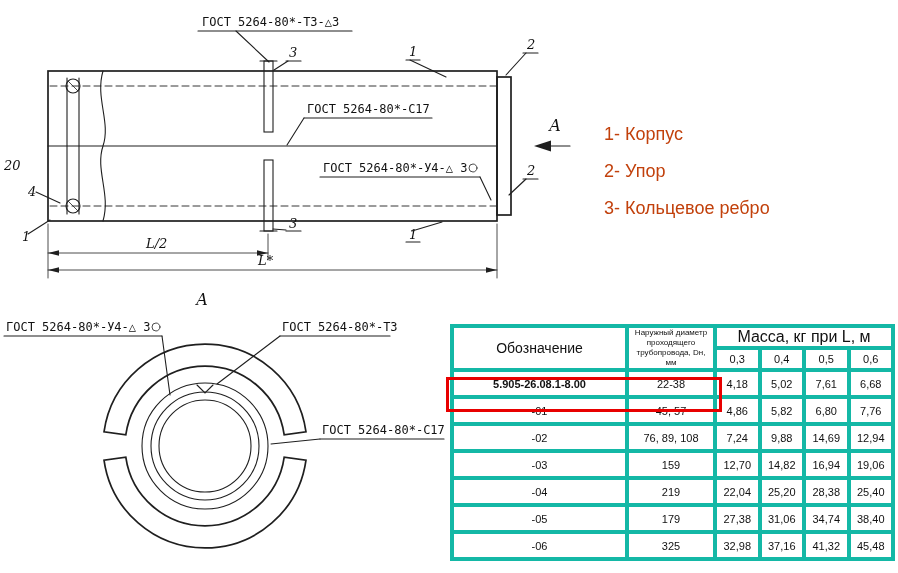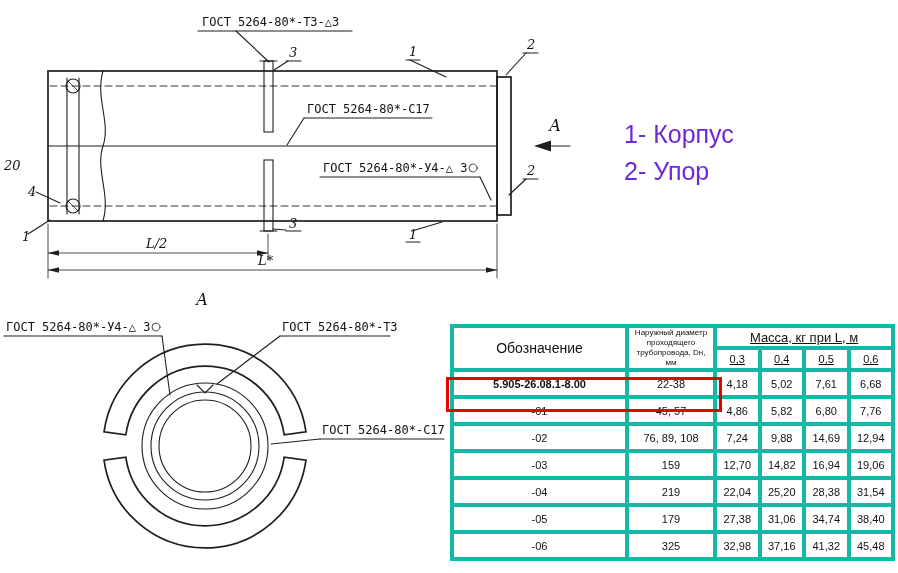--- a/index.html
+++ b/index.html
@@ -14,33 +14,33 @@
   svg .thick { stroke-width:1.7; }
   svg .thin  { stroke-width:0.8; }
   svg .dashed { stroke-dasharray:7 4; stroke-width:0.9; }
   svg .arrow { fill:#1f1f1f; stroke:none; }
   svg text { fill:#111; stroke:none; }
   svg .gost { font-family:"DejaVu Sans Mono","DejaVu Sans",monospace; font-size:12px; }
   svg .callout { font-family:"DejaVu Serif",serif; font-style:italic; font-size:13px; }
   svg .dim { font-family:"DejaVu Serif",serif; font-style:italic; font-size:13px; }
   svg .view-title { font-family:"DejaVu Serif",serif; font-style:italic; font-size:16px; }
 
-  .legend { position:absolute; left:624px; top:110px; font-size:25px; color:#6d28d9; }
+  .legend { position:absolute; left:604px; top:110px; font-size:18px; color:#c2410c; }
   .legend .legend-item { line-height:37px; white-space:nowrap; }
 
   .table-wrap { position:absolute; left:450px; top:318px; width:441px; }
   .table-wrap table { border-collapse:collapse; table-layout:fixed; width:441px;
     font-size:11px; color:#111; }
   .table-wrap th, .table-wrap td { border:4px solid #14b8a6; text-align:center;
     vertical-align:middle; padding:0 2px; overflow:hidden; }
   .table-wrap table { border:2px solid #3a3a3a; }
   .h-des  { font-size:14px; font-weight:normal; height:36px; }
   .h-dia  { font-size:8px;  font-weight:normal; line-height:1.25; }
-  .h-mass { font-size:13px; font-weight:normal;text-decoration:underline; }
-  .h-len  { font-size:11px; font-weight:normal; height:18px;text-decoration:underline; }
+  .h-mass { font-size:16px; font-weight:normal; }
+  .h-len  { font-size:11px; font-weight:normal; height:18px; }
   .table-wrap tbody td { height:23px; }
   td.des-first { font-weight:bold; }
   .highlight-box {
     position:absolute; left:-4px; top:53px; width:270px; height:29px;
     border:3px solid #e80000; pointer-events:none;
   }
 </style>
 </head>
 <body>
 
@@ -189,20 +189,21 @@
     <g>
       <text x="322" y="143" class="gost">ГОСТ 5264-80*-С17</text>
       <line x1="320" y1="148" x2="444" y2="148"></line>
       <line x1="320" y1="148" x2="271" y2="153"></line>
     </g>
   </svg>
 
   <div class="legend">
     <div class="legend-item">1- Корпус</div>
     <div class="legend-item">2- Упор</div>
+    <div class="legend-item">3- Кольцевое ребро</div>
   </div>
 
   <div class="table-wrap">
     <table>
       <colgroup>
         <col style="width:175px">
           <col style="width:88px">
         <col style="width:44.5px">
           <col style="width:44.5px">
           <col style="width:44.5px">
@@ -253,21 +254,21 @@
           <td>14,82</td>
           <td>16,94</td>
           <td>19,06</td>
         </tr>
         <tr>
           <td>-04</td>
           <td>219</td>
           <td>22,04</td>
           <td>25,20</td>
           <td>28,38</td>
-          <td>31,54</td>
+          <td>25,40</td>
         </tr>
         <tr>
           <td>-05</td>
           <td>179</td>
           <td>27,38</td>
           <td>31,06</td>
           <td>34,74</td>
           <td>38,40</td>
         </tr>
         <tr>

